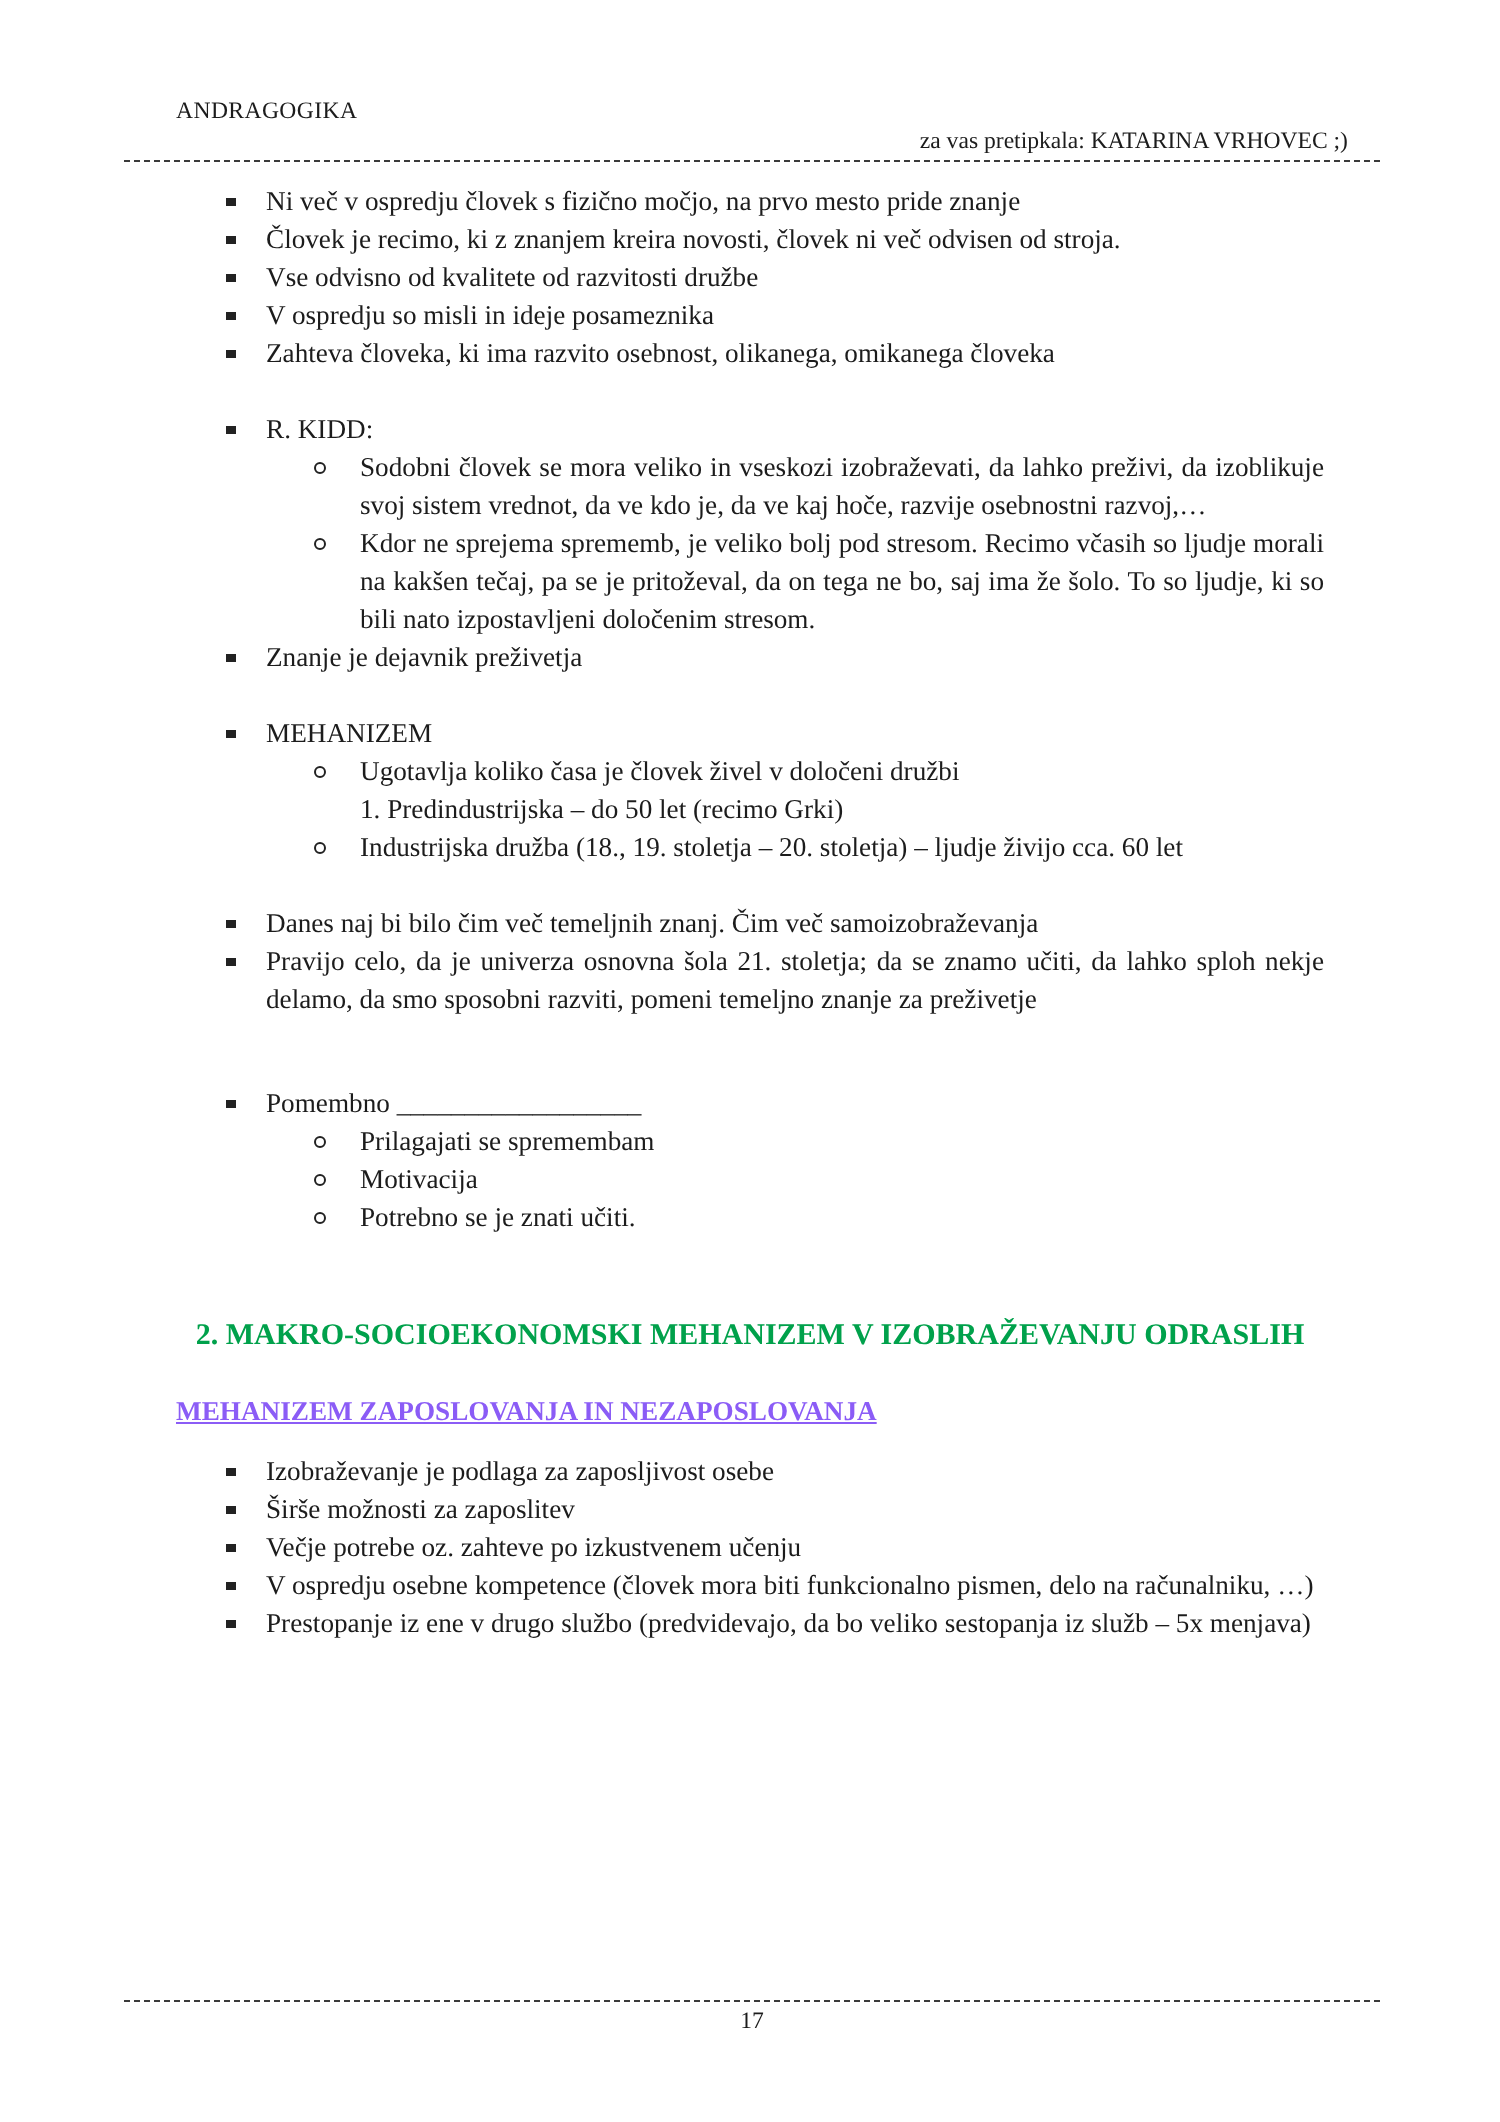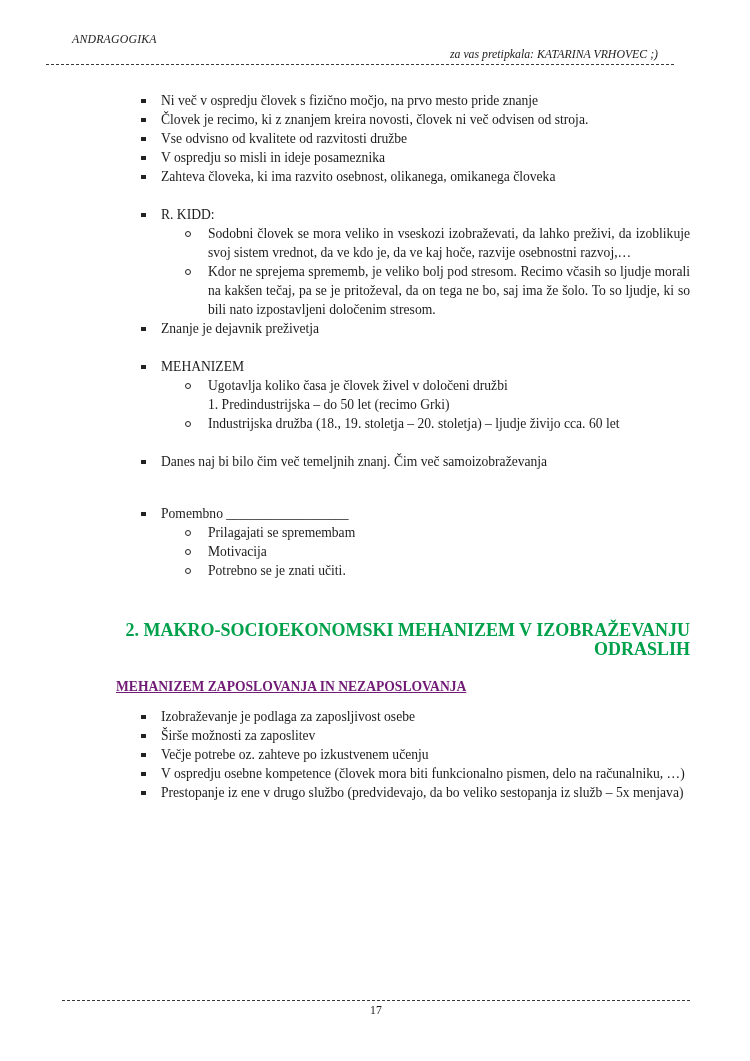--- a/index.html
+++ b/index.html
@@ -7,26 +7,25 @@
     position: relative;
     width: 750px;
     height: 1061px;
     background: #ffffff;
     overflow: hidden;
     font-family: "Liberation Serif", "DejaVu Serif", serif;
     color: #1c1c1c;
   }
   .header {
     position: absolute;
-    left: 46px;
+    left: 62px;
     top: 0;
     width: 628px;
-    padding-top: 32px;
+    padding-top: 48px;
     border-bottom: 1px dashed #3a3a3a;
-    font-style: italic;
   }
   .header .title {
     margin-left: 26px;
     font-size: 11.8px;
     line-height: 15px;
     letter-spacing: 0.2px;
   }
   .header .byline {
     text-align: right;
     margin-right: 16px;
@@ -34,21 +33,20 @@
     line-height: 15px;
     padding-bottom: 2px;
   }
   .content {
     position: absolute;
     left: 88px;
     top: 91px;
     width: 574px;
     font-size: 13.6px;
     line-height: 19px;
-    margin-left: 28px;
   }
   .li { position: relative; text-align: justify; }
   .li.l1 { padding-left: 45px; }
   .li.l2 { padding-left: 92px; }
   .sq {
     position: absolute;
     left: 25px;
     top: 7.5px;
     width: 4.5px;
     height: 4.5px;
@@ -63,27 +61,27 @@
     border: 1.2px solid #222;
     border-radius: 50%;
     box-sizing: border-box;
   }
   .gap    { height: 19px; }
   .gap-lg { height: 33px; }
   .gap-xl { height: 41px; }
   .h1 {
     color: #00A14B;
     font-weight: bold;
-    font-size: 18px;
+    font-size: 15px;
     line-height: 19px;
-    text-align: right;
+    text-align: center;
     margin: 0 0 18px 0;
   }
   .h2 {
-    color: #701a75;
+    color: #8b5cf6;
     font-weight: bold;
     font-size: 13.6px;
     line-height: 19px;
     text-decoration: underline;
     text-align: left;
     margin: 0 0 11px 0;
   }
   .footer {
     position: absolute;
     left: 62px;
@@ -163,20 +161,24 @@
       <span class="ci"></span>
       <span>Industrijska družba (18., 19. stoletja – 20. stoletja) – ljudje živijo cca. 60 let</span>
     </div>
 
     <div class="gap"></div>
 
     <div class="li l1">
       <span class="sq"></span>
       <span>Danes naj bi bilo čim več temeljnih znanj. Čim več samoizobraževanja</span>
     </div>
+    <div class="li l1">
+      <span class="sq"></span>
+      <span>Pravijo celo, da je univerza osnovna šola 21. stoletja; da se znamo učiti, da lahko sploh nekje delamo, da smo sposobni razviti, pomeni temeljno znanje za preživetje</span>
+    </div>
 
     <div class="gap-lg"></div>
 
     <div class="li l1">
       <span class="sq"></span>
       <span>Pomembno __________________</span>
     </div>
     <div class="li l2">
       <span class="ci"></span>
       <span>Prilagajati se spremembam</span>

